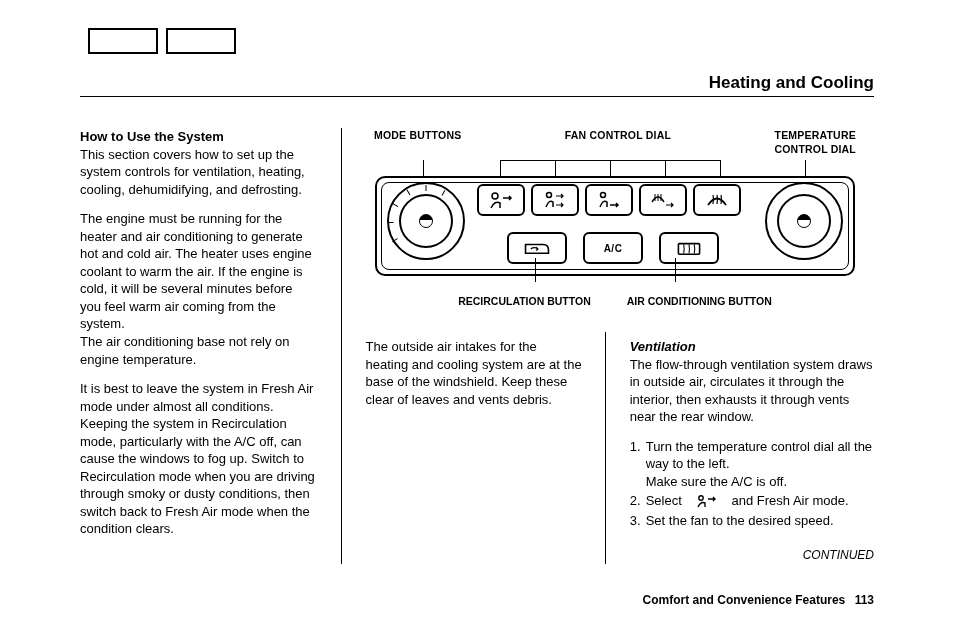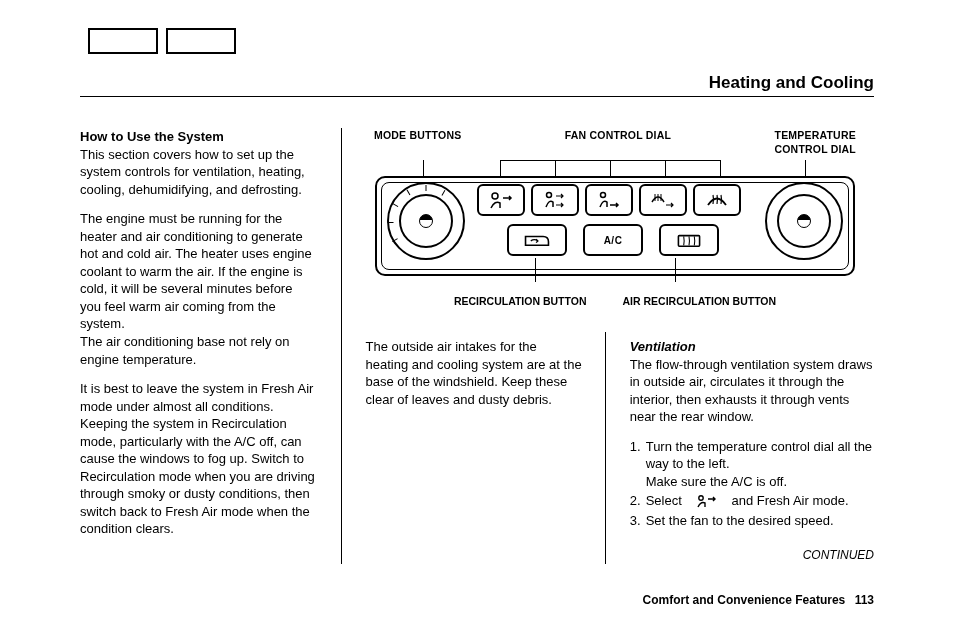--- a/index.html
+++ b/index.html
@@ -184,21 +184,21 @@
     border: 2px solid #000;
     border-radius: 6px;
     display: flex;
     align-items: center;
     justify-content: center;
     font-size: 14px;
     background: #fff;
   }
   .sec-row {
     position: absolute;
-    top: 58px;
+    top: 66px;
     left: 132px;
     display: flex;
     gap: 16px;
   }
   .sec-btn.wide { width: 60px; }
   .sec-btn .ac { font-size: 10px; font-weight: bold; letter-spacing: 0.5px; }
   .lead {
     position: absolute;
     background: #000;
   }
@@ -315,38 +315,38 @@
           </svg>
       </div>
     </div>
 
     <div class="lead" style="left:160px; top:92px; width:1px; height:24px;"></div>
     <div class="lead" style="left:300px; top:92px; width:1px; height:24px;"></div>
   </div>
 
   <div class="labels-bot">
     <span>RECIRCULATION BUTTON</span>
-    <span>AIR RECIRCULATION BUTTON</span>
+    <span>AIR CONDITIONING BUTTON</span>
   </div>
 </div>
 
 <div class="content">
   <div class="col1">
     <p class="no-gap"><span class="sub-head">How to Use the System</span></p>
     <p>This section covers how to set up the system controls for ventilation, heating, cooling, dehumidifying, and defrosting.</p>
     <p class="no-gap">The engine must be running for the heater and air conditioning to generate hot and cold air. The heater uses engine coolant to warm the air. If the engine is cold, it will be several minutes before you feel warm air coming from the system.</p>
     <p>The air conditioning base not rely on engine temperature.</p>
     <p>It is best to leave the system in Fresh Air mode under almost all conditions. Keeping the system in Recirculation mode, particularly with the A/C off, can cause the windows to fog up. Switch to Recirculation mode when you are driving through smoky or dusty conditions, then switch back to Fresh Air mode when the condition clears.</p>
   </div>
 
   <div class="col-divider"></div>
 
   <div class="col2">
     <div class="col2-text">
-      <p>The outside air intakes for the heating and cooling system are at the base of the windshield. Keep these clear of leaves and dusty debris.</p>
+      <p>The outside air intakes for the heating and cooling system are at the base of the windshield. Keep these clear of leaves and vents debris.</p>
     </div>
   </div>
 
   <div class="col-divider" style="height:auto; margin-top:204px;"></div>
 
   <div class="col3">
     <div class="col3-text">
       <p class="no-gap"><span class="sub-head-i">Ventilation</span></p>
       <p>The flow-through ventilation system draws in outside air, circulates it through the interior, then exhausts it through vents near the rear window.</p>
       <ol class="steps">

